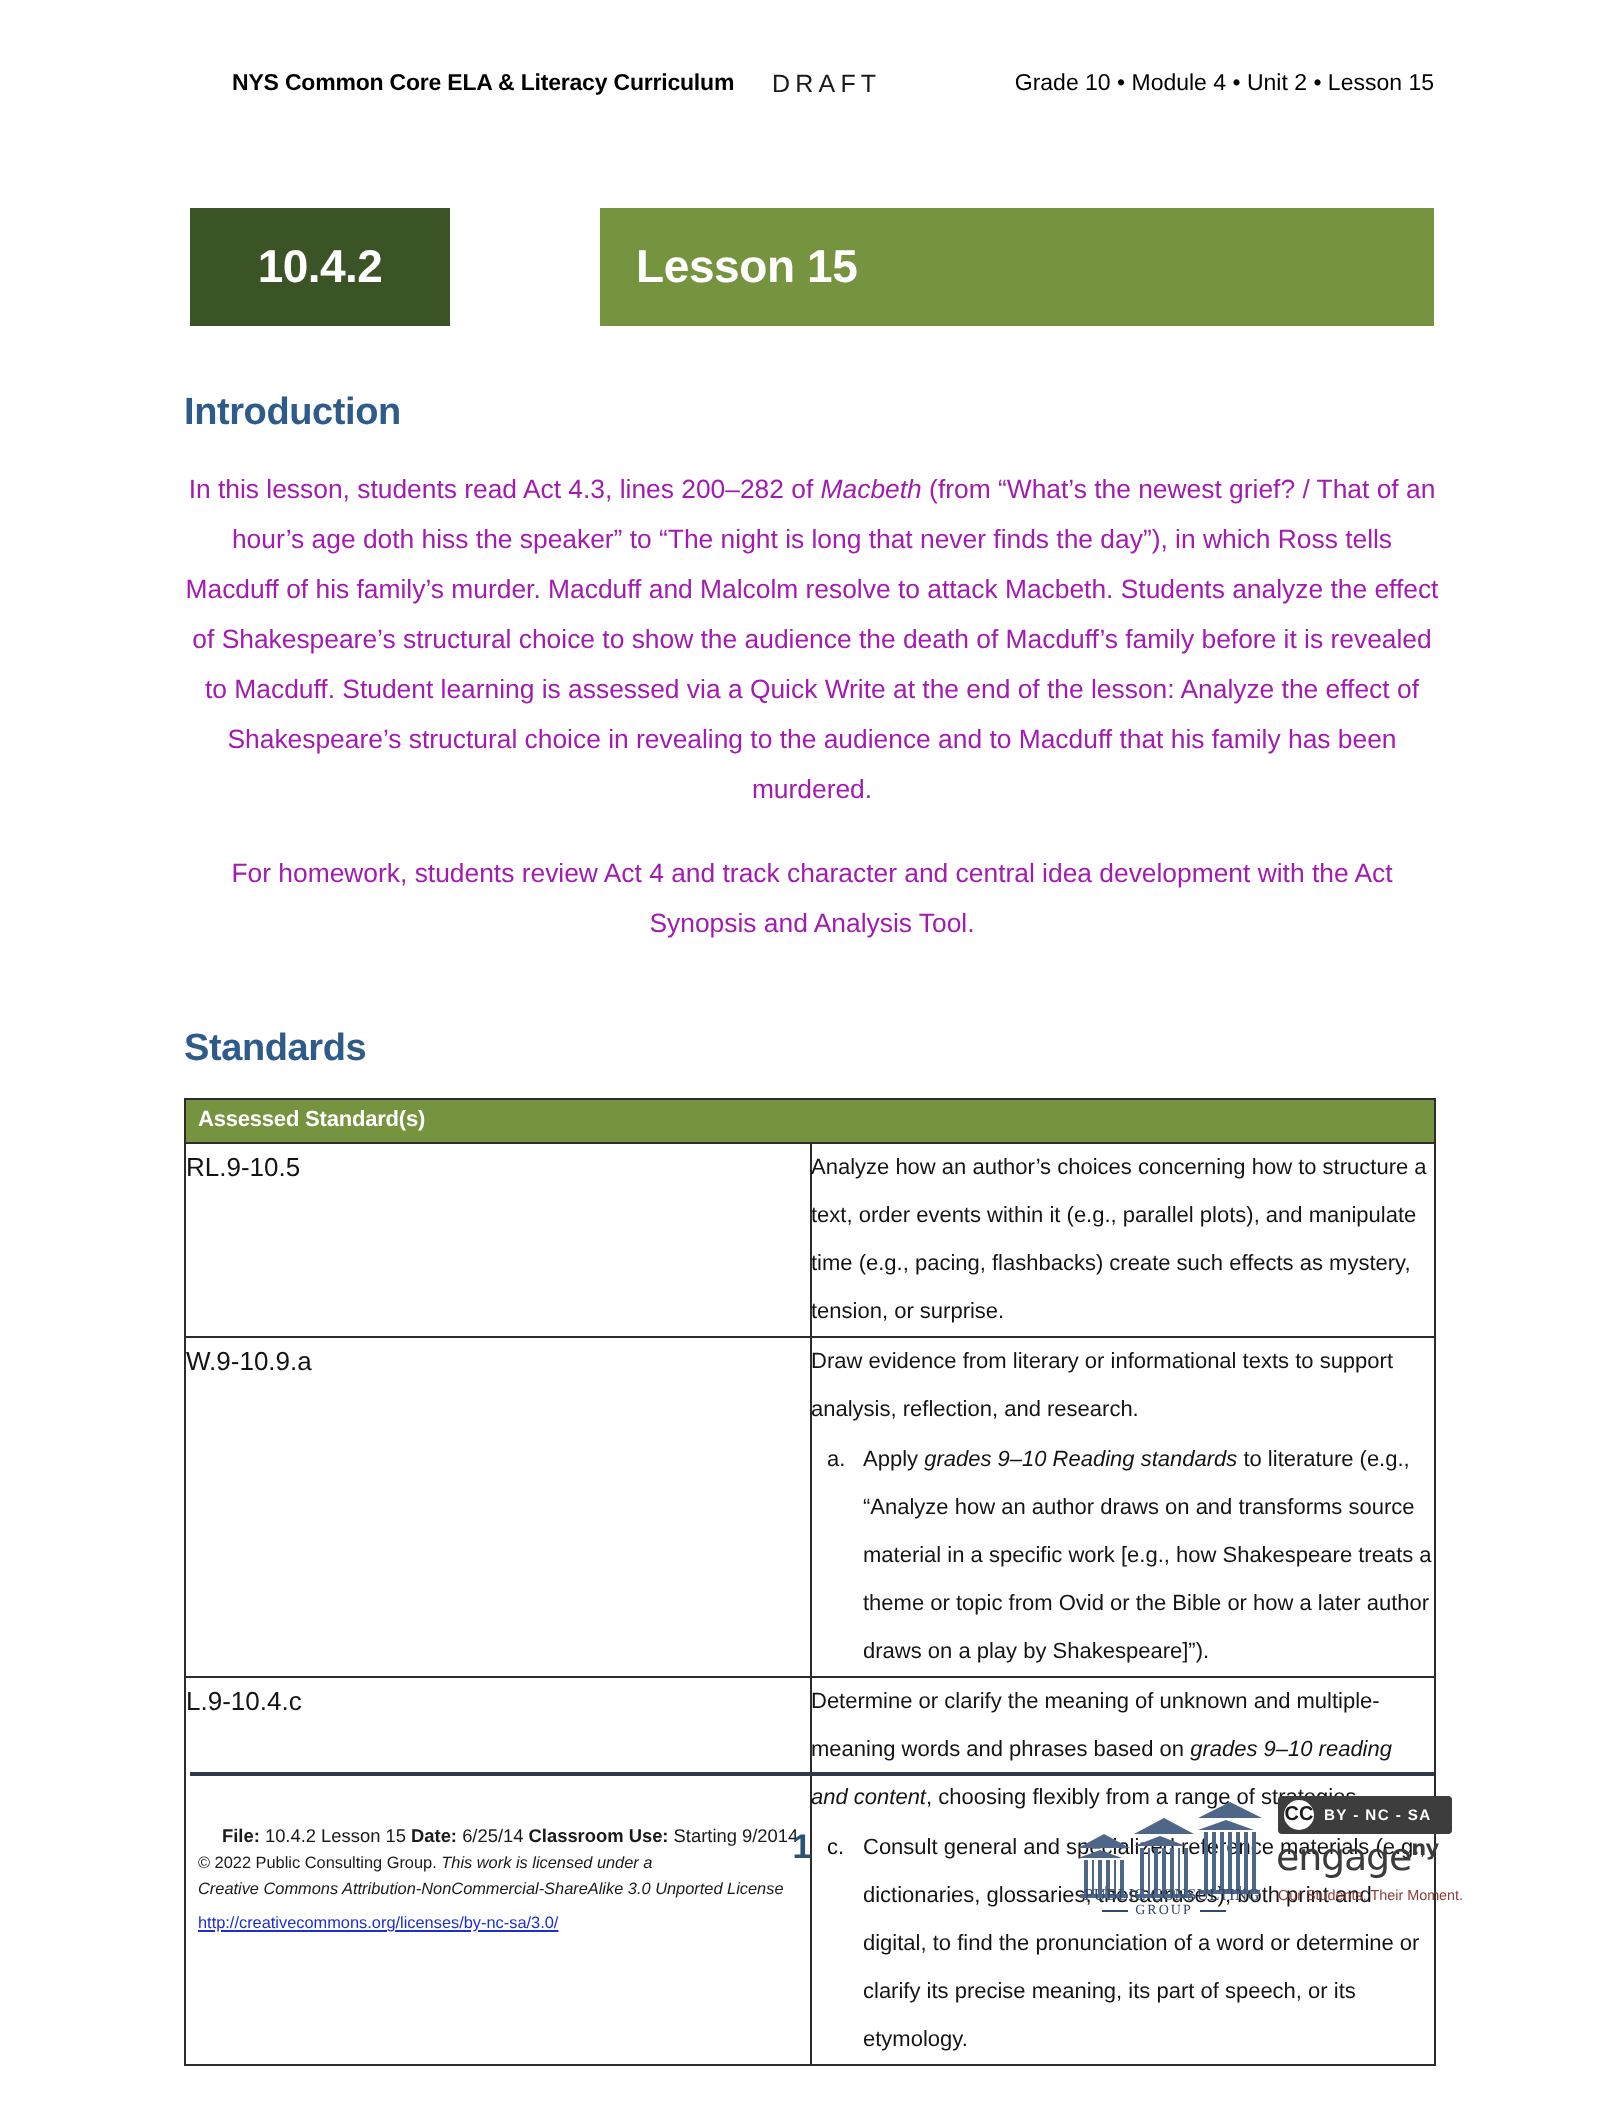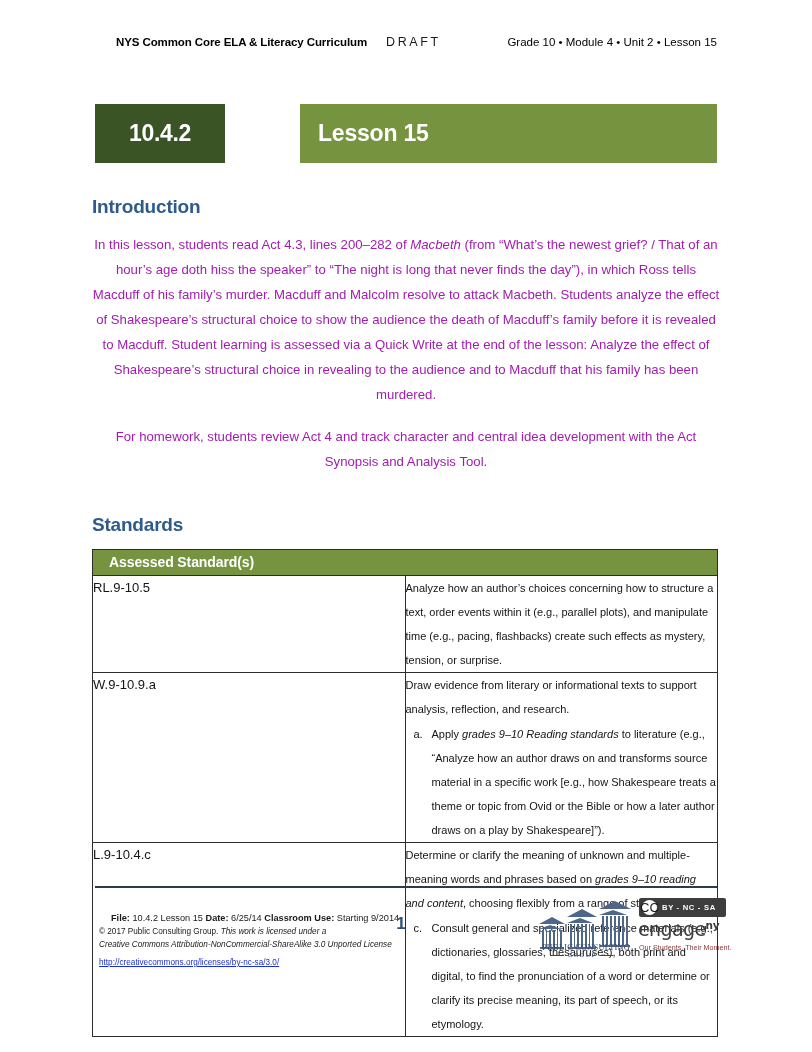--- a/index.html
+++ b/index.html
@@ -119,24 +119,24 @@
     margin: 0;
   }
   table.standards td, table.standards th {
     border: 1px solid #2c2c2c;
     vertical-align: top;
     padding: 0;
   }
   tr.hdr th {
     background: #76943f;
     color: #ffffff;
-    font-size: 14px;
+    font-size: 11px;
     font-weight: bold;
     text-align: left;
-    padding: 4px 0 5px 16px;
+    padding: 4px 0 5px 6px;
     letter-spacing: -0.1px;
     border-color: #2c2c2c;
   }
   td.code-cell {
     width: 92px;
     font-size: 13px;
     color: #141414;
     padding: 9px 6px 9px 8px;
     line-height: 24px;
   }
@@ -298,22 +298,22 @@
     border-radius: 2px;
     display: flex;
     align-items: center;
     padding-left: 3px;
   }
   .cc-circle {
     width: 15px; height: 15px;
     border-radius: 50%;
     background: #ffffff;
     color: #1a1a1a;
-    font-size: 13px;
-    font-weight: normal;
+    font-size: 10px;
+    font-weight: bold;
     display: flex;
     align-items: center;
     justify-content: center;
     flex: 0 0 15px;
   }
   .cc-text {
     margin-left: 5px;
     color: #ffffff;
     font-size: 7.6px;
     font-weight: bold;
@@ -408,21 +408,21 @@
         </tr>
       </tbody>
     </table>
   </div>
 
   <div class="footer-rule"></div>
   <div class="footer">
 
     <div class="footer-text">
       <div class="footer-line1"><b>File:</b> <span>10.4.2 Lesson 15 </span><b>Date:</b> <span>6/25/14 </span><b>Classroom Use:</b> <span>Starting 9/2014</span></div>
-      <div class="footer-line2"><span>© 2017 Public Consulting Group. </span><span class="it">This work is licensed under a</span></div>
+      <div class="footer-line2"><span>© 2022 Public Consulting Group. </span><span class="it">This work is licensed under a</span></div>
       <div class="footer-line3">Creative Commons Attribution-NonCommercial-ShareAlike 3.0 Unported License</div>
       <a class="footer-link" href="#">http://creativecommons.org/licenses/by-nc-sa/3.0/</a>
     </div>
 
     <div class="page-number">1</div>
 
     <div class="logos">
 
       <div class="pcg-logo">
         <div class="pcg-cols">

